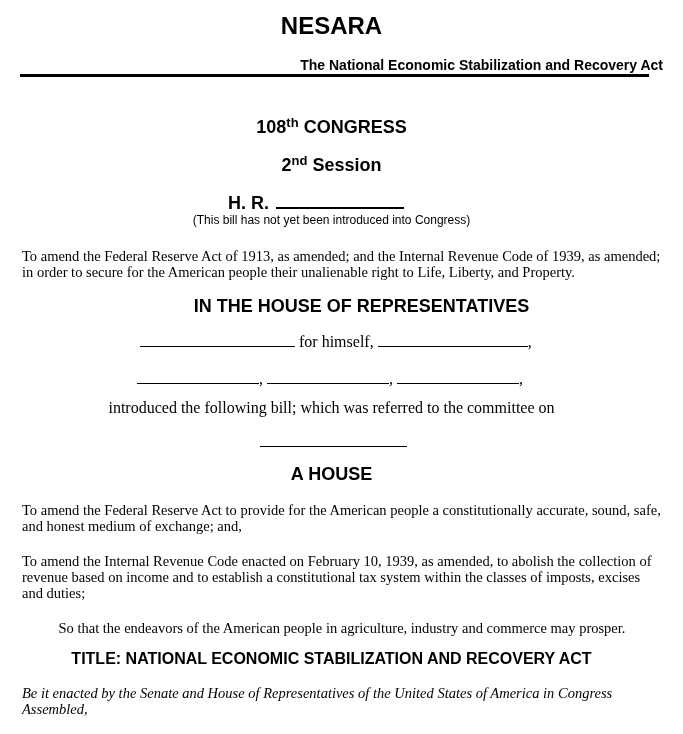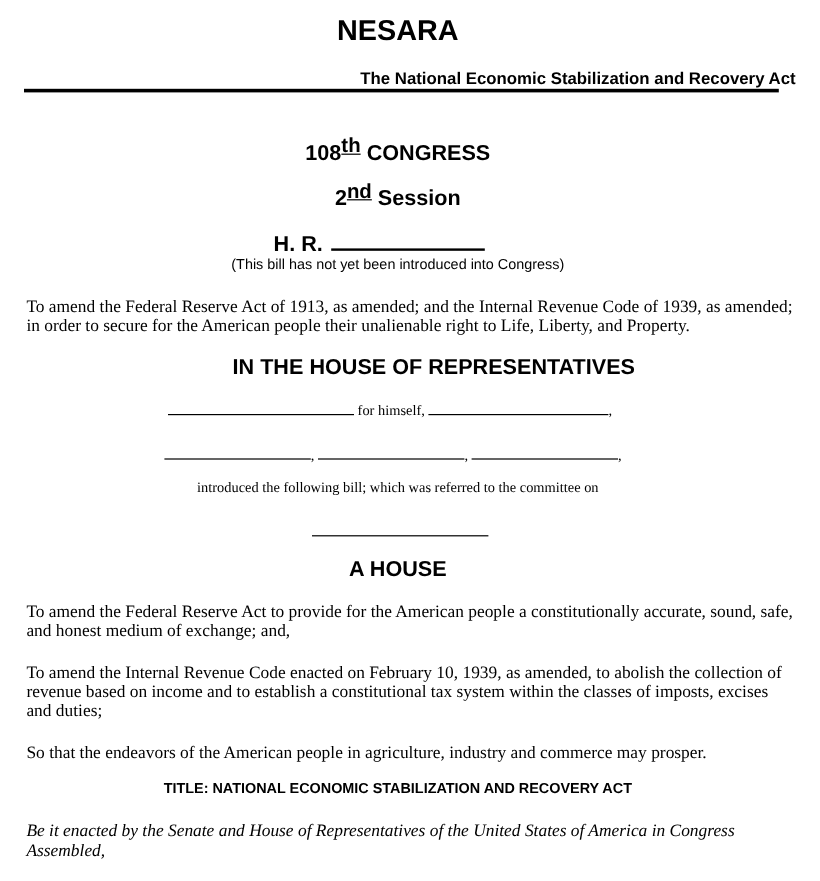--- a/index.html
+++ b/index.html
@@ -5,26 +5,26 @@
   html, body { margin: 0; padding: 0; background: #ffffff; }
   body { width: 683px; height: 734px; position: relative; overflow: hidden; color: #000; }
   .abs { position: absolute; }
   .sans { font-family: "Liberation Sans", sans-serif; text-align: right; }
   .serif { font-family: "Liberation Serif", serif; }
   .center { left: 0; width: 663px; text-align: center; white-space: nowrap; }
   .h-main { top: 12px; font-size: 24px; font-weight: bold; }
   .h-sub { top: 57px; font-size: 14px; font-weight: bold; text-align: right; }
   .rule { left: 20px; width: 629px; top: 74px; height: 3px; background: #000; }
   .h2 { font-size: 18px; font-weight: bold; }
-  sup { font-size: 17px; vertical-align: 6px; line-height: 0; text-decoration: underline; }
+  sup { font-size: 13px; vertical-align: 6px; line-height: 0; }
   .para { left: 22px; width: 640px; font-size: 14.5px; line-height: 16px; }
   .blank { display: inline-block; border-bottom: 1px solid #000; height: 12px; vertical-align: baseline; }
   .hr-blank { display: inline-block; border-bottom: 2px solid #000; width: 128px; height: 14px; margin-left: 2px; }
   .small { font-size: 12px; }
-  .line14 { font-size: 12px; }
+  .line14 { font-size: 16px; }
   .italic { font-style: italic; }
 </style>
 </head>
 <body>
 
 <div>
 
   <div class="abs center sans h-main">NESARA</div>
   <div class="abs center sans h-sub">The National Economic Stabilization and Recovery Act</div>
   <div class="abs rule"></div>
@@ -62,19 +62,19 @@
   </div>
 
   <div class="abs center serif line14" style="top:399px;">introduced the following bill; which was referred to the committee on</div>
 
   <div class="abs" style="top:434px; left:260px; width:147px; height:12px; border-bottom:1px solid #000;"></div>
 
   <div class="abs center sans h2" style="top:464px;">A HOUSE</div>
 
   <div class="abs serif para" style="top:502px;">To amend the Federal Reserve Act to provide for the American people a constitutionally accurate, sound, safe, and honest medium of exchange; and,</div>
   <div class="abs serif para" style="top:553px;">To amend the Internal Revenue Code enacted on February 10, 1939, as amended, to abolish the collection of revenue based on income and to establish a constitutional tax system within the classes of imposts, excises and duties;</div>
-  <div class="abs serif para" style="top:620px;">So that the endeavors of the American people in agriculture, industry and commerce may prosper.</div>
+  <div class="abs serif para" style="top:620px;text-align:center;">So that the endeavors of the American people in agriculture, industry and commerce may prosper.</div>
 
-  <div class="abs center sans" style="top:650px; font-size:12px; font-weight:bold;">TITLE: NATIONAL ECONOMIC STABILIZATION AND RECOVERY ACT</div>
+  <div class="abs center sans" style="top:650px; font-size:16px; font-weight:bold;">TITLE: NATIONAL ECONOMIC STABILIZATION AND RECOVERY ACT</div>
 
   <div class="abs serif para italic" style="top:685px; width:620px;">Be it enacted by the Senate and House of Representatives of the United States of America in Congress Assembled,</div>
 
 </div>
 
 </body></html>

